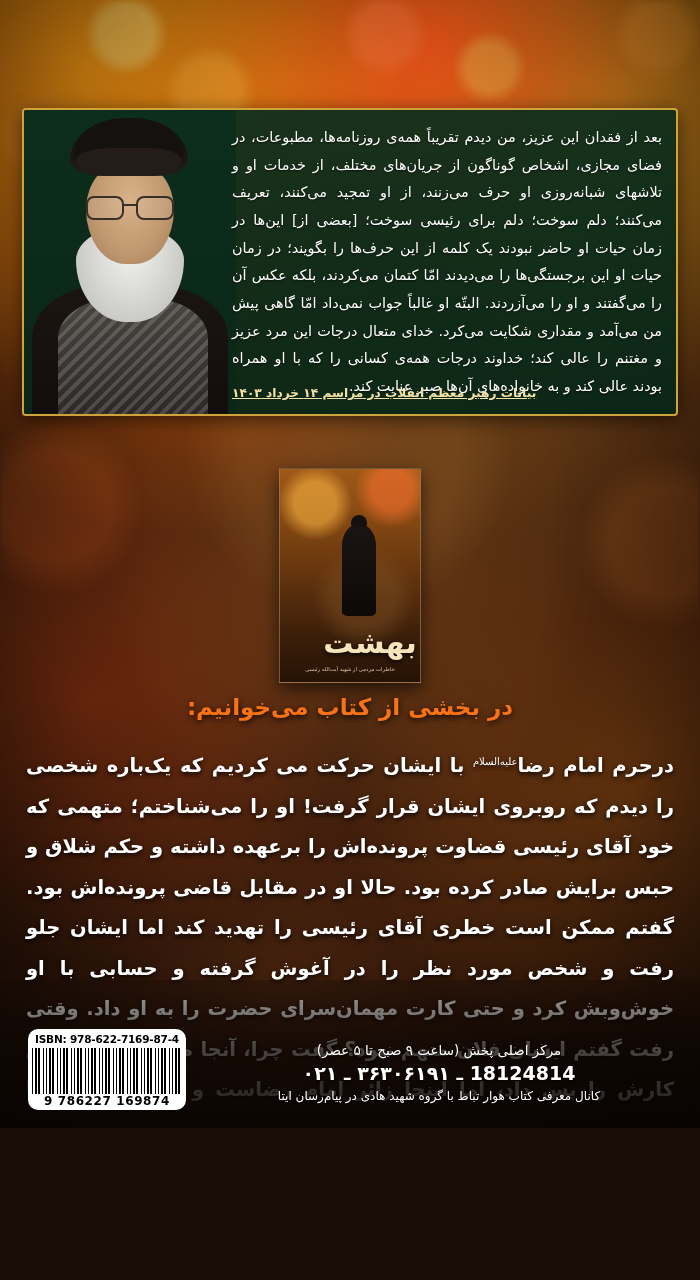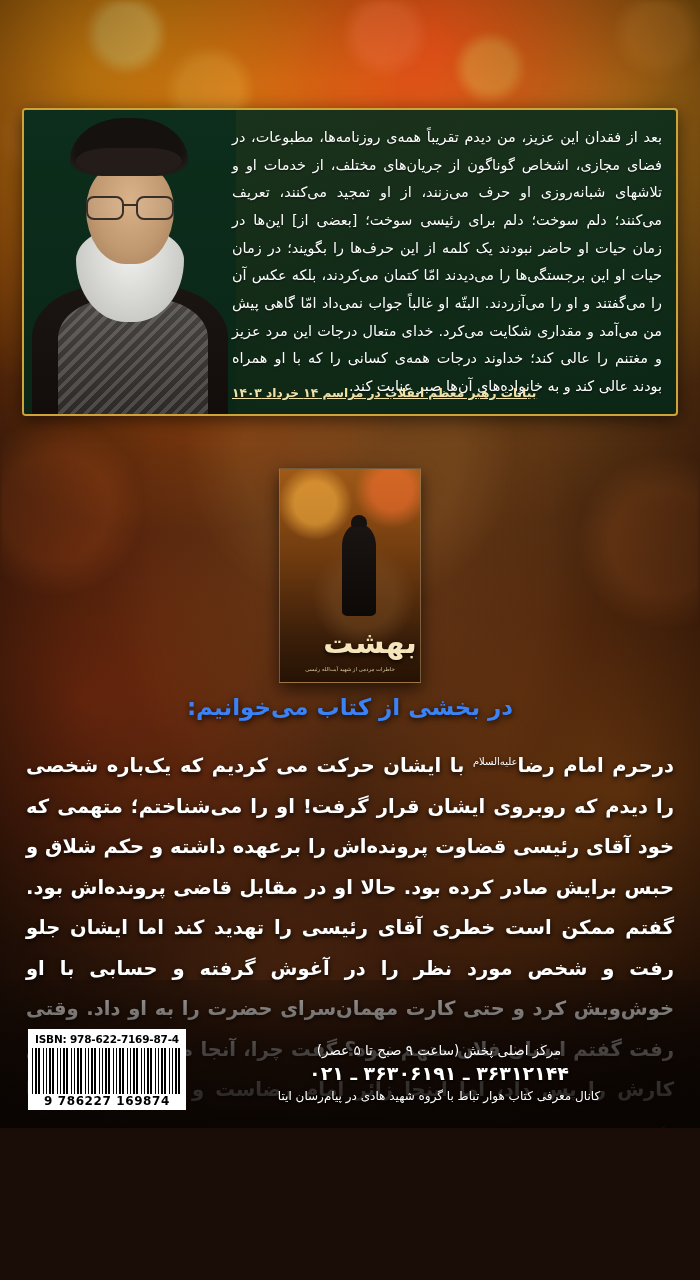--- a/index.html
+++ b/index.html
@@ -270,21 +270,21 @@
   
   .excerpt-heading {
     position: absolute;
     top: 694px;
     left: 0;
     right: 0;
     text-align: center;
     direction: rtl;
     font-size: 23px;
     font-weight: bold;
-    color: #3b82f6;
+    color: #f97316;
     text-shadow: 0 2px 6px rgba(0,0,0,0.85);
   }
   .excerpt-body {
     position: absolute;
     top: 746px;
     left: 26px;
     right: 26px;
     direction: rtl;
     text-align: justify;
     font-size: 19.5px;
@@ -309,21 +309,21 @@
     background: linear-gradient(180deg, rgba(20,10,5,0.35) 0%, rgba(12,6,3,0.75) 45%, rgba(8,4,2,0.92) 100%);
   }
   .isbn-box {
     position: absolute;
     left: 28px;
     bottom: 18px;
     width: 150px;
     background: #ffffff;
     color: #000;
     padding: 4px 4px 2px 4px;
-    border-radius: 0;
+    border-radius: 10px;
     text-align: center;
   }
   .isbn-text {
     font-size: 10.5px;
     font-weight: bold;
     direction: ltr;
     letter-spacing: -0.2px;
   }
   .barcode {
     margin-top: 3px;
@@ -394,18 +394,18 @@
   </div>
 
   <div class="footer">
     <div class="isbn-box">
       <div class="isbn-text">ISBN: 978-622-7169-87-4</div>
       <div class="barcode"></div>
       <div class="barcode-num">9 786227 169874</div>
     </div>
     <div class="footer-info">
       <div class="fi-line1">مرکز اصلی پخش (ساعت ۹ صبح تا ۵ عصر)</div>
-      <div class="fi-line2">۳۶۳۱۲۱۴۴ ـ ۳۶۳۰۶۱۹۱ ـ ۰۲۱</div>
+      <div class="fi-line2">18124814 ـ ۳۶۳۰۶۱۹۱ ـ ۰۲۱</div>
       <div class="fi-line3">کانال معرفی کتاب هوار تباط با گروه شهید هادی در پیام‌رسان ایتا</div>
     </div>
   </div>
 
 </div>
 
 </body></html>

